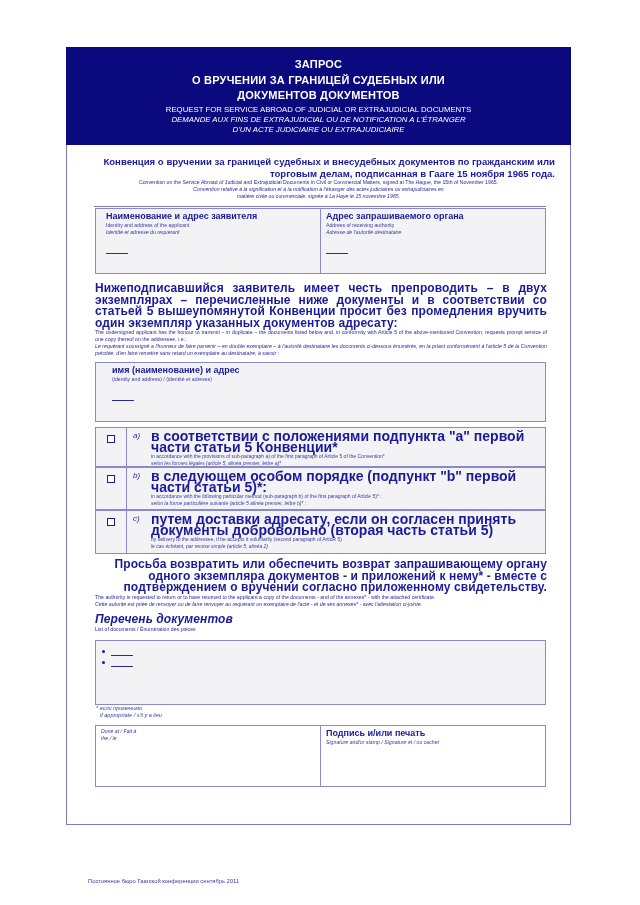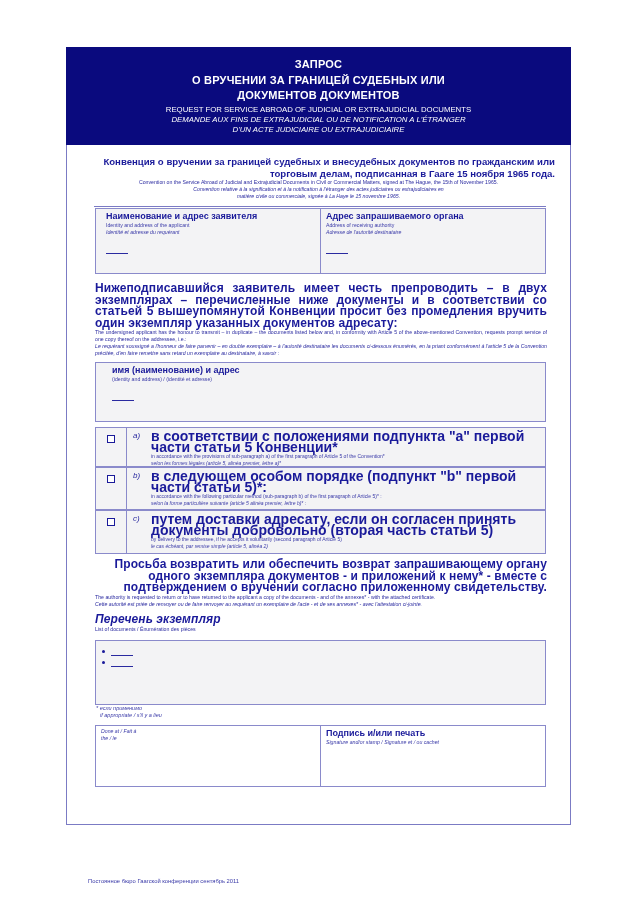--- a/index.html
+++ b/index.html
@@ -118,21 +118,21 @@
   </div>
 </div>
 
 <div class="para" style="top:559px;">
   <div class="para-ru" style="text-align:right;">Просьба возвратить или обеспечить возврат запрашивающему органу одного экземпляра документов - и приложений к нему* - вместе с подтверждением о вручении согласно приложенному свидетельству.</div>
   <div class="para-en">The authority is requested to return or to have returned to the applicant a copy of the documents - and of the annexes* - with the attached certificate.</div>
   <div class="para-fr">Cette autorité est priée de renvoyer ou de faire renvoyer au requérant un exemplaire de l'acte - et de ses annexes* - avec l'attestation ci-jointe.</div>
 </div>
 
 <div class="para" style="top:614px;">
-  <div class="para-ru" style="font-style:italic;">Перечень экземпляр</div>
+  <div class="para-ru" style="font-style:italic;">Перечень документов</div>
   <div class="para-en">List of documents / Énumération des pièces</div>
 </div>
 
 <div class="box" style="left:95px; top:640px; width:451px; height:65px; padding:5px 6px;">
   <div class="bullet-line">
     <span class="bullet-dot"></span>
     <span class="blank"></span>
   </div>
   <div class="bullet-line">
     <span class="bullet-dot"></span>

